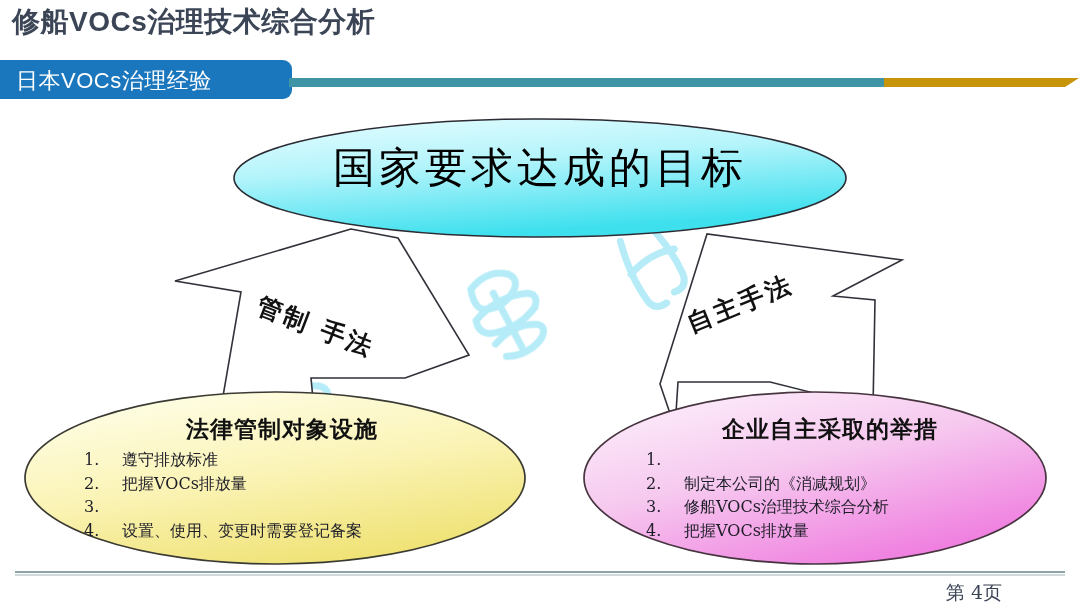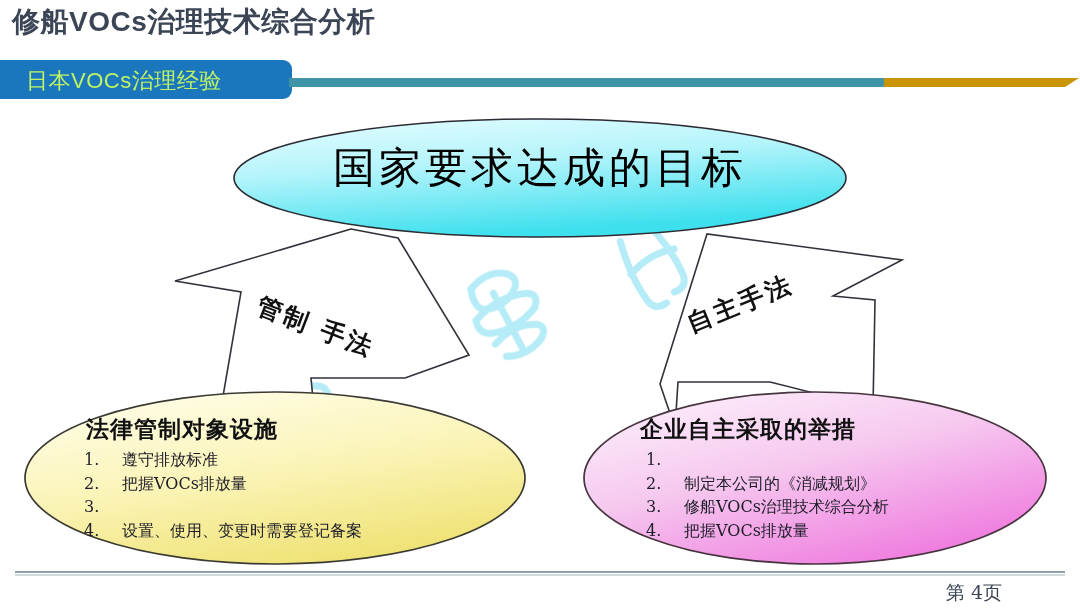--- a/index.html
+++ b/index.html
@@ -36,24 +36,23 @@
     height: 39px;
     background: #1b77bd;
     border-radius: 9px;
     box-sizing: border-box;
   }
   #section-tab-label {
     position: absolute;
     left: 30px;
     top: 6px;
     font-size: 22px;
-    color: #bef264;
+    color: #ffffff;
     letter-spacing: 0.5px;
     white-space: nowrap;
-    margin-left: 10px;
   }
 
   .rule-bar {
     position: absolute;
     height: 9px;
   }
   #rule-teal {
     left: 289px;
     top: 78px;
     width: 594px;
@@ -132,20 +131,21 @@
   }
 
   .panel {
     position: absolute;
     pointer-events: none;
   }
   .panel-heading {
     font-size: 23px;
     font-weight: bold;
     color: #111111;
+    text-align: center;
     font-family: "DejaVu Serif", "Liberation Serif", serif;
     letter-spacing: 1px;
     margin-bottom: 3px;
   }
   .panel-list {
     margin: 0;
     padding: 0;
     list-style: none;
   }
   .panel-list li {

